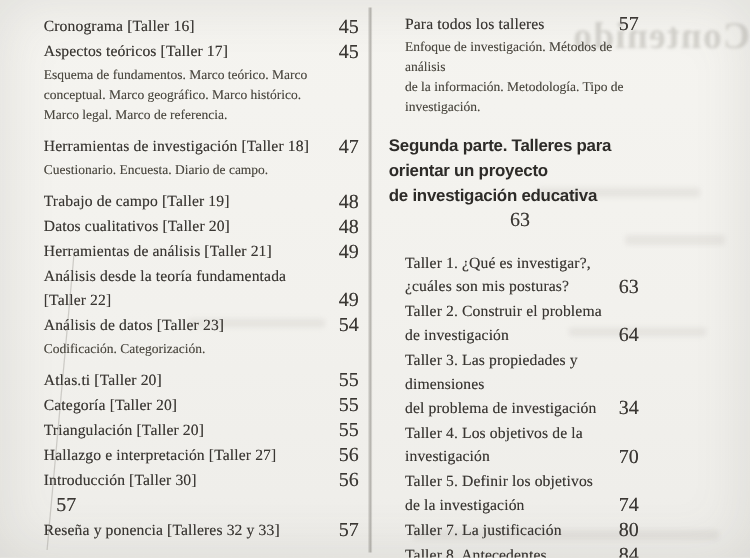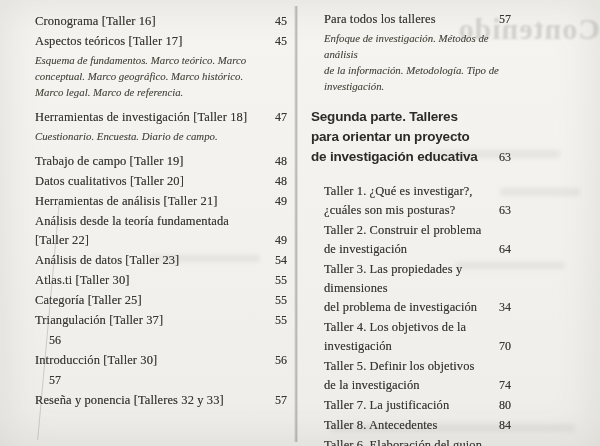--- a/index.html
+++ b/index.html
@@ -50,42 +50,42 @@
   .title {
     font-size: 12.5px;
     line-height: 19px;
     color: #3a3733;
     white-space: pre-line;
     letter-spacing: 0.1px;
     text-shadow: 0 0 0.5px rgba(58,55,51,0.55);
     max-width: 215px;
   }
   .pagenum {
-    font-size: 12px;
+    font-size: 16px;
     line-height: 19px;
     color: #3a3733;
     min-width: 26px;
     text-align: right;
     text-shadow: 0 0 0.5px rgba(58,55,51,0.55);
   }
   .sub {
-    font-style: italic;
     font-size: 10.8px;
     line-height: 16px;
     color: #4a473f;
     white-space: pre-line;
     margin: 1px 0 8px 0;
     text-shadow: 0 0 0.5px rgba(74,71,63,0.4);
   }
 
   .heading-row {
     display: flex;
     justify-content: space-between;
-    align-items: flex-end;
+    align-items: center;
     margin: 13px 0 15px -13px;
+    flex-direction: column;
   }
   .heading {
     font-family: "Liberation Sans", "DejaVu Sans", sans-serif;
     font-weight: bold;
     font-size: 13.5px;
     line-height: 20px;
     color: #2d2b28;
     white-space: pre-line;
     letter-spacing: -0.2px;
   }
@@ -174,33 +174,35 @@
     </div>
     <div class="row">
       <span class="title">Análisis desde la teoría fundamentada
 [Taller 22]</span>
       <span class="pagenum">49</span>
     </div>
     <div class="row">
       <span class="title">Análisis de datos [Taller 23]</span>
       <span class="pagenum">54</span>
     </div>
-    <div class="row">
-      <span class="title">Atlas.ti [Taller 30]</span>
+    <div class="sub">Codificación. Categorización.</div>
+    <div class="row">
+      <span class="title">Atlas.ti [Taller 20]</span>
       <span class="pagenum">55</span>
     </div>
     <div class="row">
-      <span class="title">Categoría [Taller 25]</span>
+      <span class="title">Categoría [Taller 20]</span>
       <span class="pagenum">55</span>
     </div>
     <div class="row">
-      <span class="title">Triangulación [Taller 37]</span>
+      <span class="title">Triangulación [Taller 20]</span>
       <span class="pagenum">55</span>
     </div>
     <div class="row">
+      <span class="title">Hallazgo e interpretación [Taller 27]</span>
       <span class="pagenum">56</span>
     </div>
     <div class="row">
       <span class="title">Introducción [Taller 30]</span>
       <span class="pagenum">56</span>
     </div>
     <div class="row">
       <span class="pagenum">57</span>
     </div>
     <div class="row">

